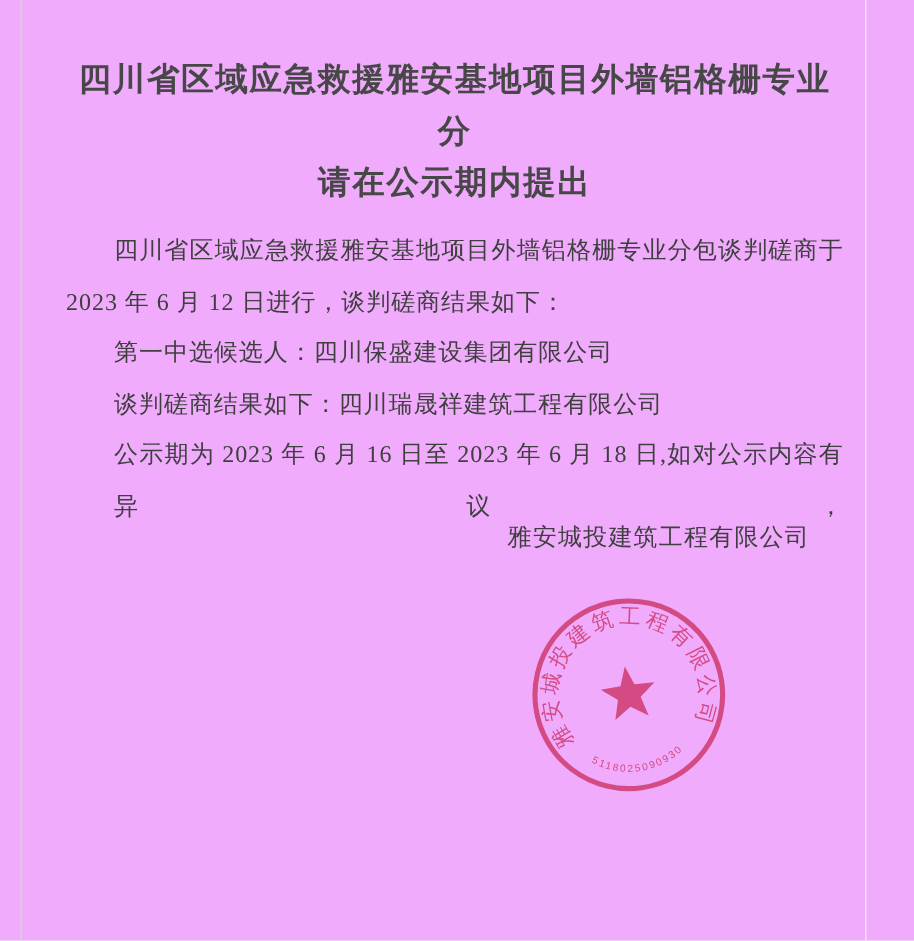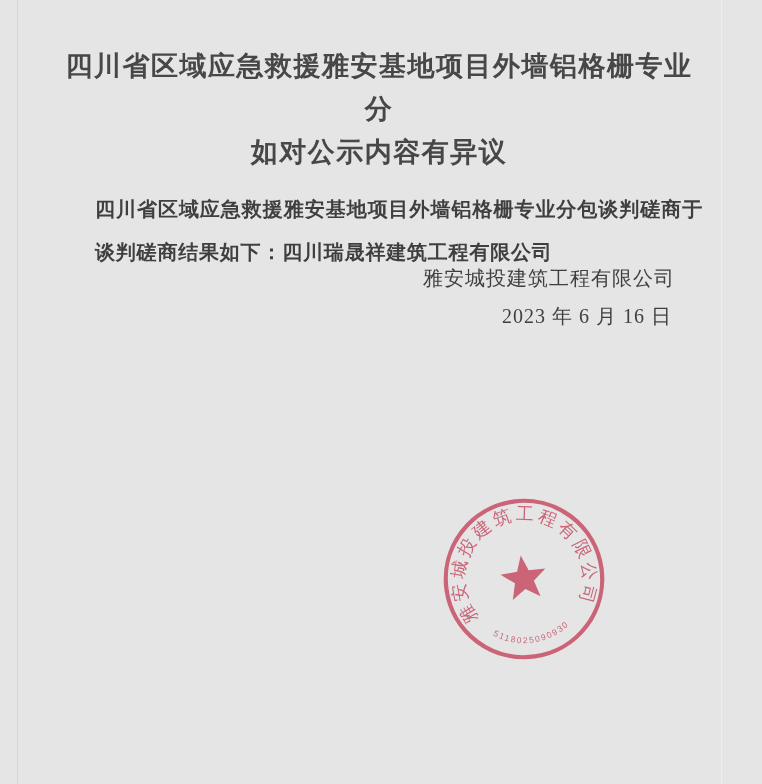--- a/index.html
+++ b/index.html
@@ -6,21 +6,21 @@
   body {
     width: 762px; height: 784px;
     background: #ffffff;
     font-family: "Liberation Serif", "DejaVu Serif", serif;
     color: #3f3f3f;
     overflow: hidden;
   }
   .page {
     position: relative;
     width: 762px; height: 784px;
-    background: #e5e5e5;
+    background: #f0abfc;
   }
   .edge-left {
     position: absolute; left: 17px; top: 0; bottom: 0; width: 1px;
     background: #d6d6d6;
   }
   .edge-right {
     position: absolute; left: 721px; top: 0; bottom: 0; width: 1px;
     background: #efefef;
   }
   .doc {
@@ -35,21 +35,21 @@
     color: #474747;
     letter-spacing: 1.5px;
   }
   .body-text { margin-top: 14px; }
   .line {
     font-size: 20px;
     line-height: 42.5px;
     letter-spacing: 0.8px;
     white-space: nowrap;
   }
-  .indent { padding-left: 40px; font-weight: bold; }
+  .indent { padding-left: 40px; }
   .fill {
     white-space: normal;
     text-align: justify;
     text-align-last: justify;
   }
   .signature {
     margin-top: -14px;
     text-align: right;
   }
   .sig-company {
@@ -77,31 +77,33 @@
 </head>
 <body>
 
 <div class="page">
   <div class="edge-left"></div>
   <div class="edge-right"></div>
 
   <div class="doc">
     <div class="title">
       <div>四川省区域应急救援雅安基地项目外墙铝格栅专业分</div>
-      <div>如对公示内容有异议</div>
+      <div>请在公示期内提出</div>
     </div>
 
     <div class="body-text">
       <div class="line indent fill">四川省区域应急救援雅安基地项目外墙铝格栅专业分包谈判磋商于</div>
+      <div class="line">2023 年 6 月 12 日进行，谈判磋商结果如下：</div>
+      <div class="line indent">第一中选候选人：四川保盛建设集团有限公司</div>
       <div class="line indent">谈判磋商结果如下：四川瑞晟祥建筑工程有限公司</div>
+      <div class="line indent fill">公示期为 2023 年 6 月 16 日至 2023 年 6 月 18 日,如对公示内容有异议，</div>
     </div>
 
     <div class="signature">
       <div class="sig-company">雅安城投建筑工程有限公司</div>
-      <div class="sig-date">2023 年 6 月 16 日</div>
     </div>
   </div>
 
   <svg class="seal" viewBox="0 0 200 200" aria-hidden="true">
     <defs>
       <path id="sealTopArc" d="M 41,138 A 70,70 0 1 1 159,138" fill="none"></path>
       <path id="sealBottomArc" d="M 48,155 A 76,76 0 0 0 152,155" fill="none"></path>
     </defs>
     <circle cx="100" cy="100" r="92" fill="none" stroke="#dd5670" stroke-width="5"></circle>
     <polygon points="100,72 106.9,90.5 126.6,91.3 111.2,103.6 116.5,122.7 100,111.8 83.5,122.7 88.8,103.6 73.4,91.3 93.1,90.5" fill="#dd5670"></polygon>

